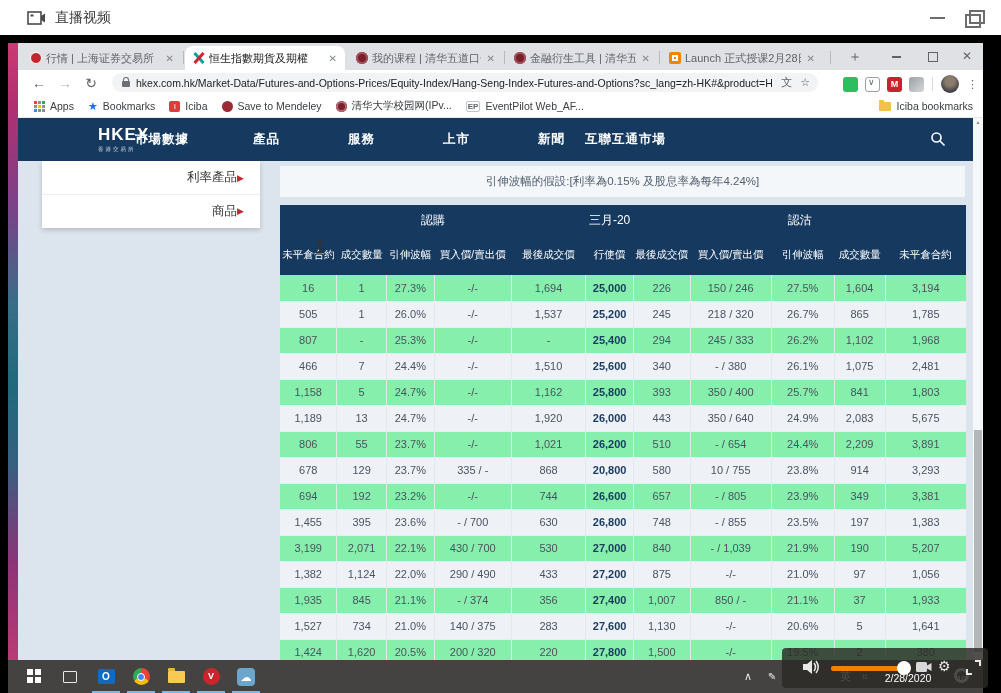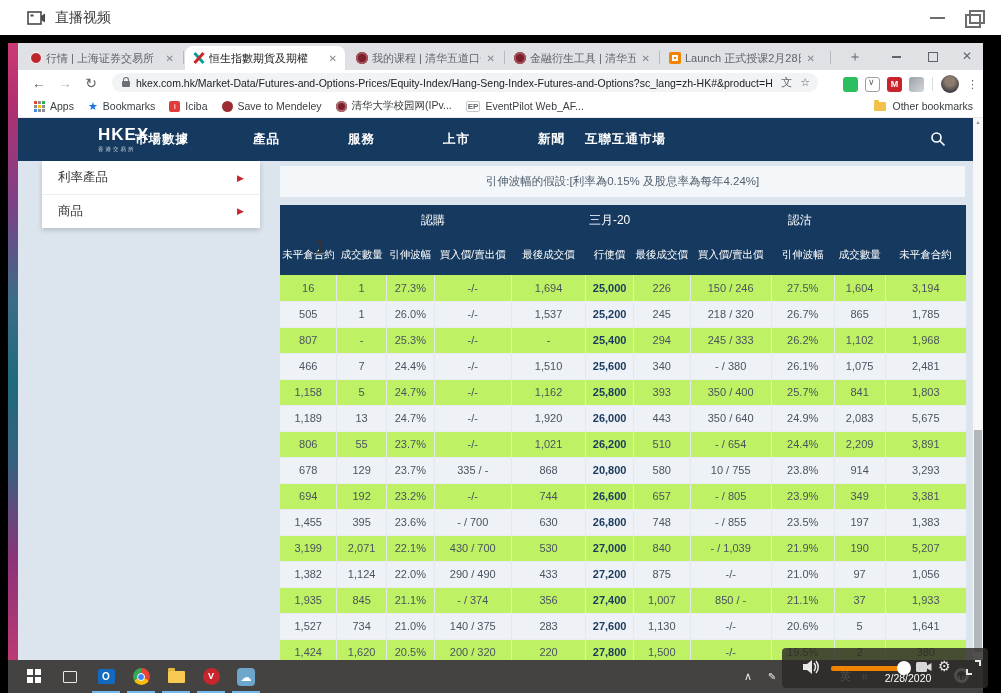--- a/index.html
+++ b/index.html
@@ -79,29 +79,29 @@
   #site{position:absolute;top:75px;left:0;width:965px;height:542px;background:#dce4ed;overflow:hidden;}
   #hkex-header{position:absolute;top:0;left:0;width:100%;height:43px;background:#163a5f;}
   #hkex-logo{position:absolute;left:80px;top:7px;color:#fff;}
   #hkex-logo .big{font-size:17px;font-weight:bold;letter-spacing:1px;}
   #hkex-logo .sub{font-size:5.5px;letter-spacing:2px;margin-top:1px;color:#cfd9e4;}
   .hknav{position:absolute;top:0;height:43px;line-height:43px;color:#fff;font-size:12.5px;font-weight:bold;letter-spacing:1px;}
   #hk-search{position:absolute;left:912px;top:13px;}
   #hkex-content{position:absolute;top:43px;left:0;width:100%;height:499px;background:#dce4ed;}
 
   #menu-card{position:absolute;left:24px;top:0;width:218px;height:67px;background:#fff;box-shadow:0 2px 5px rgba(0,0,0,0.18);}
-  .mc-item{height:33px;display:flex;align-items:center;padding:0 16px;font-size:12.5px;color:#333;}
+  .mc-item{height:33px;display:flex;align-items:center;padding:0 16px;font-size:12.5px;color:#333;text-align:right;}
   .mc-item + .mc-item{border-top:1px solid #eceff2;}
   .mc-item .lbl{flex:1;}
   .mc-arrow{color:#c8252c;font-size:9px;}
 
   #assumption{position:absolute;left:262px;top:5px;width:685px;height:31px;background:#f4f7fa;
     display:flex;align-items:center;justify-content:center;font-size:11.5px;color:#53606e;}
 
-  #table-wrap{position:absolute;left:262px;top:44px;width:686px;height:455px;background:#bef264;overflow:hidden;}
+  #table-wrap{position:absolute;left:262px;top:44px;width:686px;height:455px;background:#86efac;overflow:hidden;}
   table{width:100%;border-collapse:collapse;table-layout:fixed;}
   thead .grp td{background:#163a5f;color:#fff;font-size:12px;height:30px;text-align:center;}
   thead .cols td{background:#163a5f;color:#fff;font-size:10.5px;height:40px;text-align:center;}
   tbody td{height:26px;font-size:11px;color:#4a5360;text-align:center;border-right:1px solid #e3e8ee;border-bottom:1px solid #e9edf2;white-space:nowrap;}
   tbody td:last-child{border-right:none;}
   tbody tr.even{background:#eef1f6;}
   tbody td.strike{color:#173a5e;font-weight:bold;}
 
   #scrollbar{position:absolute;left:955px;top:0;width:10px;height:542px;background:#f6f7f8;}
   #sb-up{position:absolute;top:1px;left:0;width:10px;text-align:center;font-size:5px;color:#8a8f94;}
@@ -249,21 +249,21 @@
         <span class="bk">
           <span class="bi ic-crest"></span>
           <span>清华大学校园网(IPv...</span>
         </span>
         <span class="bk">
           <span class="bi ic-ep">EP</span>
           <span>EventPilot Web_AF...</span>
         </span>
         <span id="other-bk">
           <span class="folder"></span>
-          <span>Other bookmarks</span>
+          <span>Iciba bookmarks</span>
         </span>
       </div>
 
       <div id="site">
         <div id="hkex-header">
           <div id="hkex-logo">
             <div class="big">HKEX</div>
             <div class="sub">香港交易所</div>
           </div>
           <span class="hknav" style="left:117px;">市場數據</span>

